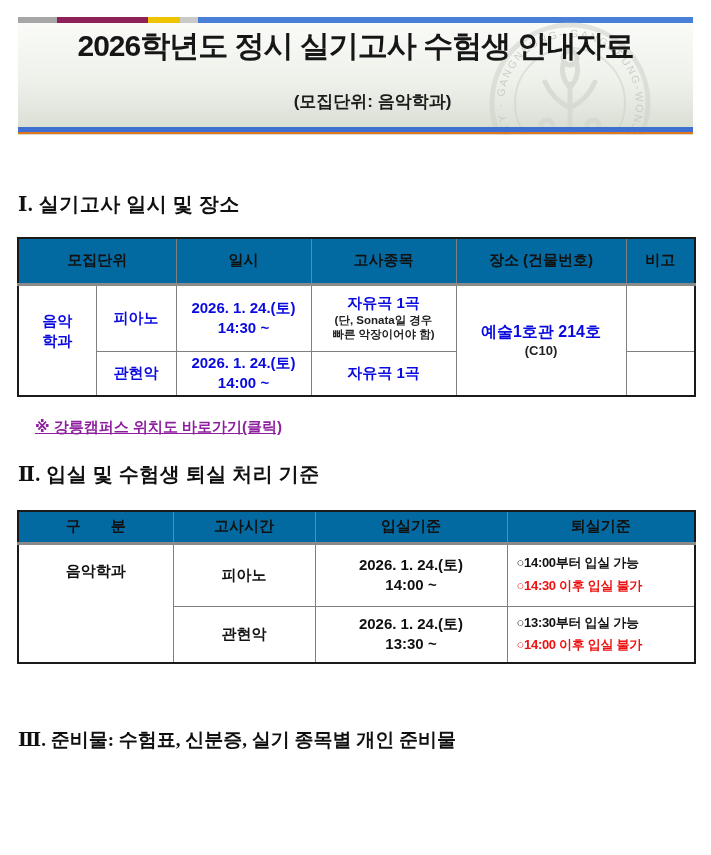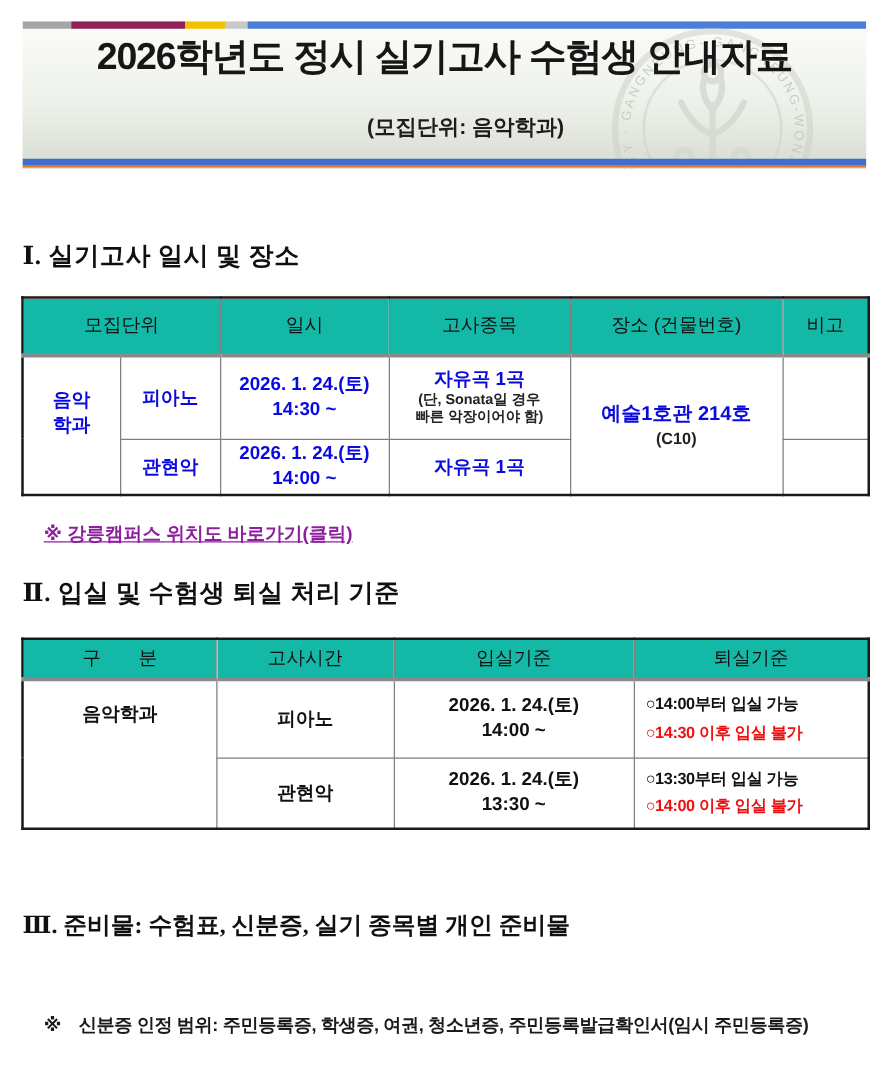--- a/index.html
+++ b/index.html
@@ -39,21 +39,21 @@
   .h1{top:191px;}
   .h2{top:461px;}
   .h3{top:727px;font-size:19px;letter-spacing:0;}
   
   table{border-collapse:collapse;table-layout:fixed;position:absolute;left:17px;background:#fff;}
   .t1{top:237px;width:677px;}
   .t2{top:510px;width:677px;}
   td,th{border:1px solid #7f7f7f;text-align:center;vertical-align:middle;padding:0;overflow:hidden;}
   table{border:2px solid #1a1a1a;}
   thead th{
-    background:#14b8a6;font-size:15px;font-weight:normal;color:#111;
+    background:#0369a1;font-size:15px;font-weight:bold;color:#111;
     border-bottom:3px solid #8a8a8a;
   }
   .t1 thead tr{height:46px;}
   .t1 .r1{height:67px;}
   .t1 .r2{height:45px;}
   .t2 thead tr{height:32px;}
   .t2 .r1{height:63px;}
   .t2 .r2{height:57px;}
   .blue{color:#0a0ae0;}
   .red{color:#ee1111;}
@@ -215,15 +215,14 @@
           <div>○13:30부터 입실 가능</div>
           <div class="red">○14:00 이후 입실 불가</div>
         </td>
       </tr>
     </tbody>
   </table>
 
   <div class="sec-heading h3">Ⅲ. 준비물: 수험표, 신분증, 실기 종목별 개인 준비물</div>
 
 
-  <div class="note note2"><span class="marker">※</span><span>신분증 인정 범위: 주민등록증, 학생증, 여권, 청소년증, 주민등록발급확인서(임시 주민등록증)</span></div>
 
 </div>
 
 </body></html>

